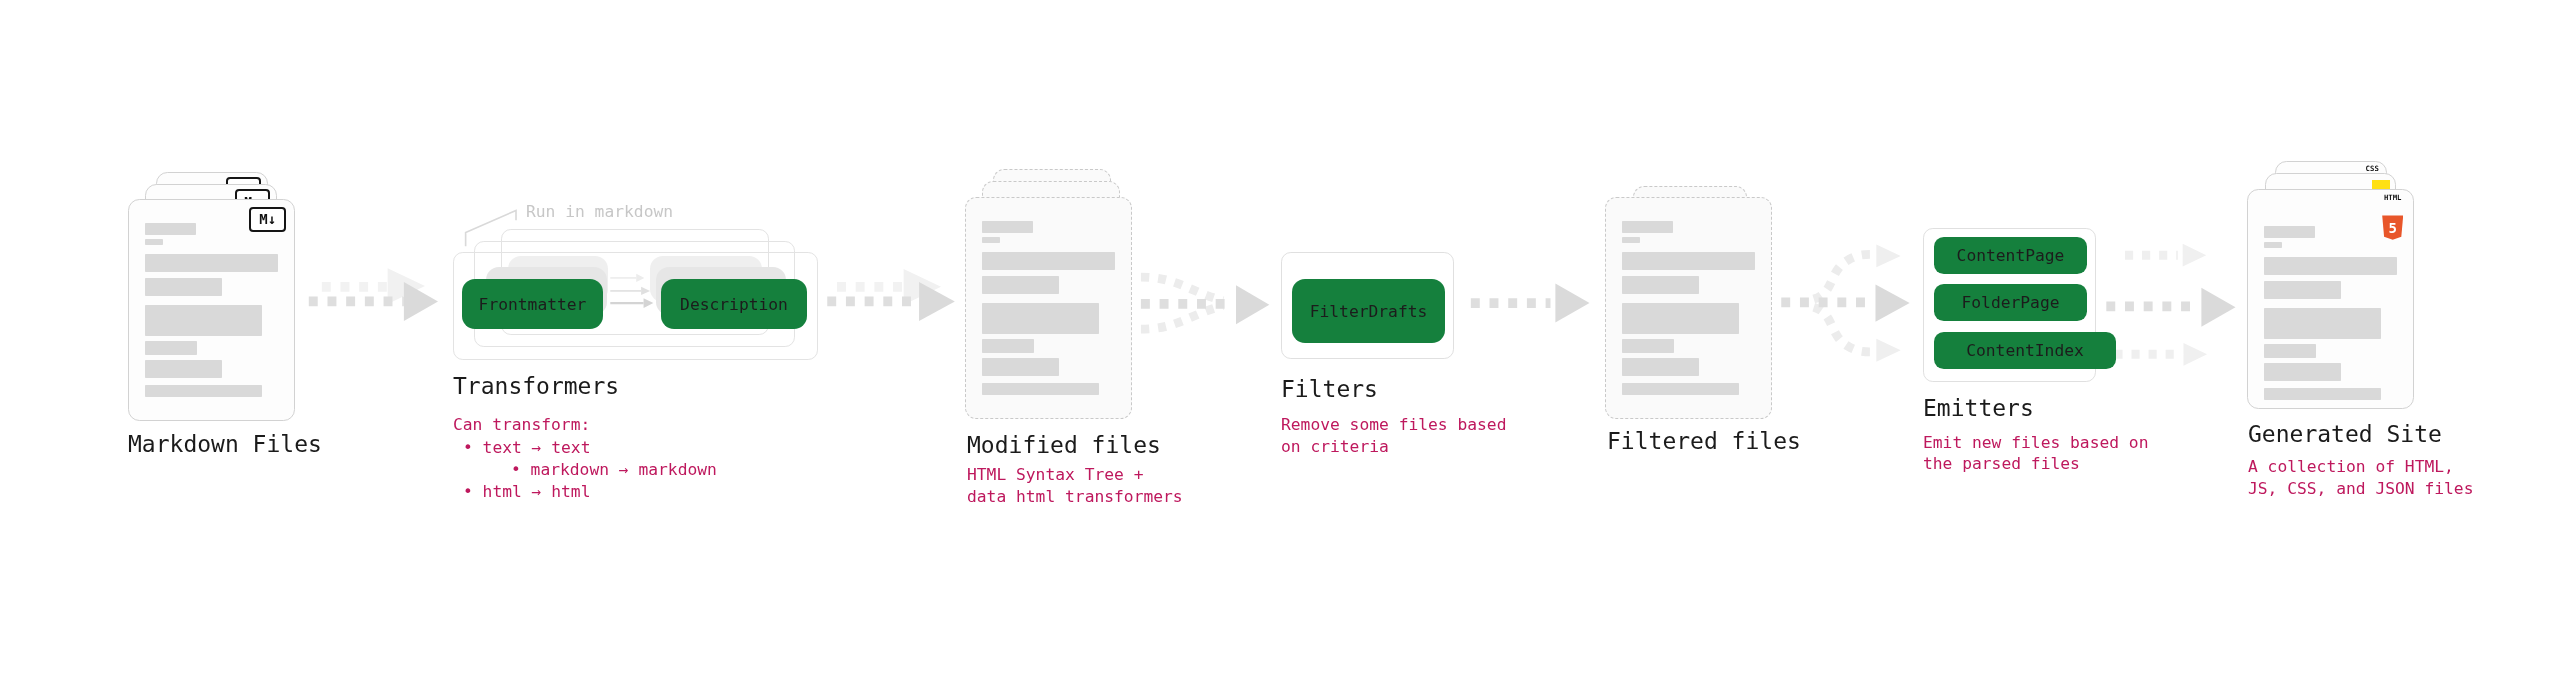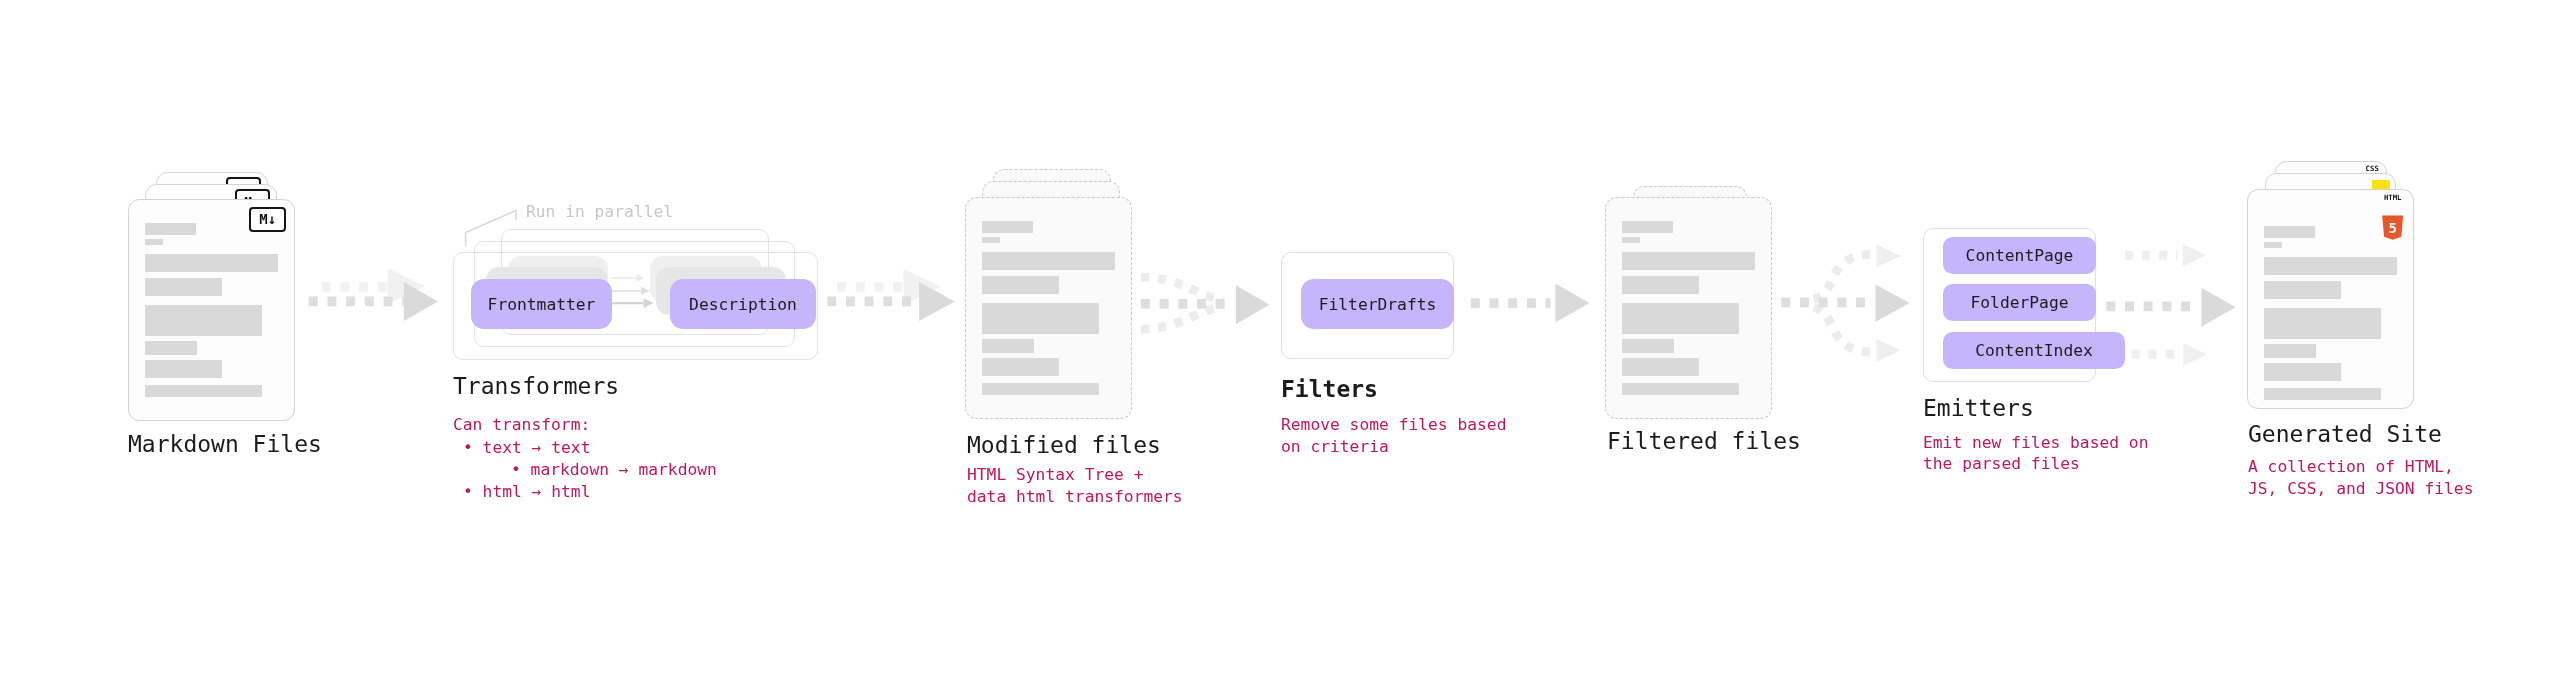--- a/index.html
+++ b/index.html
@@ -7,21 +7,21 @@
   .canvas{position:relative;width:2576px;height:681px;background:#ffffff;
           font-family:"DejaVu Sans Mono","Liberation Mono",monospace;overflow:hidden;}
   .card{position:absolute;box-sizing:border-box;background:#fdfdfd;border:1.6px solid #d2d2d2;border-radius:11.4px;}
   .card.dashed{border:1.6px dashed #c9c9c9;background:#fafafa;}
   .doc-body{position:absolute;left:16.3px;right:16.3px;top:23px;}
   .sk-bar{background:#d9d9d9;border-radius:0.8px;}
   .pill{position:absolute;box-sizing:border-box;border-radius:13px;display:flex;align-items:center;
         justify-content:center;font-size:16.3px;color:#1c1c1c;white-space:pre;}
   .pill.ghost1{background:#e6e6e6;}
   .pill.ghost2{background:#efefef;}
-  .pill.front{background:#c4b5fd;margin-left:9px;}
+  .pill.front{background:#15803d;}
   .frame{position:absolute;box-sizing:border-box;border:1.6px solid #e3e3e3;border-radius:9.8px;background:transparent;}
   .stage-label{position:absolute;font-size:23px;color:#1b1b1b;white-space:pre;}
   .stage-desc{position:absolute;font-size:16.3px;line-height:22px;color:#be185d;white-space:pre;}
   .annotation{position:absolute;font-size:16.3px;color:#c7c7c7;white-space:pre;}
   .md-badge{position:absolute;background:#ffffff;border:2.4px solid #151515;border-radius:4.1px;
             color:#111;font-weight:bold;display:flex;align-items:center;justify-content:center;}
   .md-badge.front-badge{width:32.5px;height:21px;right:8.1px;top:6.5px;font-size:14px;}
   .md-badge.back-badge{width:31px;height:20.3px;right:6.5px;top:4.1px;font-size:13px;}
   .css-badge{position:absolute;right:6.5px;top:3.3px;text-align:center;}
   .css-badge .css-txt{font-size:7.3px;font-weight:bold;color:#111;line-height:7.3px;letter-spacing:0px;}
@@ -116,21 +116,21 @@
           <div class="sk-bar" style="width: 88%; height: 31px; margin-top: 8.1px;"></div>
           <div class="sk-bar" style="width: 39%; height: 14px; margin-top: 5.7px;"></div>
           <div class="sk-bar" style="width: 58%; height: 18px; margin-top: 4.9px;"></div>
           <div class="sk-bar" style="width: 88%; height: 12.2px; margin-top: 6.5px;"></div>
         </div>
     </div>
     <div class="stage-label" style="left:128px;top:431px;">Markdown Files</div>
   </div>
 
   <div>
-    <div class="annotation" style="left:526px;top:202px;">Run in parallel</div>
+    <div class="annotation" style="left:526px;top:202px;">Run in markdown</div>
 
     <div class="frame" style="left:501px;top:229px;width:268px;height:106px;"></div>
     <div class="pill ghost2" style="left:508px;top:256px;width:100px;height:46px;"></div>
     <div class="pill ghost2" style="left:650px;top:256px;width:112px;height:46px;"></div>
 
     <div class="frame" style="left:474px;top:241px;width:321px;height:106px;"></div>
     <div class="pill ghost1" style="left:486px;top:267px;width:121px;height:48px;"></div>
     <div class="pill ghost1" style="left:656px;top:267px;width:130px;height:48px;"></div>
 
     <div class="frame" style="left:453px;top:252px;width:365px;height:108px;"></div>
@@ -159,22 +159,22 @@
           <div class="sk-bar" style="width: 88%; height: 12.2px; margin-top: 6.5px;"></div>
         </div>
     </div>
     <div class="stage-label" style="left:967px;top:432px;text-align:right;">Modified files</div>
     <div class="stage-desc" style="left:967px;top:464px;">HTML Syntax Tree +</div>
     <div class="stage-desc" style="left:967px;top:486px;">data html transformers</div>
   </div>
 
   <div>
     <div class="frame" style="left:1281px;top:252px;width:173px;height:107px;border-color:#e0e0e0;"></div>
-    <div class="pill front" style="left:1292px;top:279px;width:153px;height:50px;">FilterDrafts</div>
-    <div class="stage-label" style="left:1281px;top:376px;font-weight:bold;">Filters</div>
+    <div class="pill front" style="left:1292px;top:279px;width:153px;height:64px;">FilterDrafts</div>
+    <div class="stage-label" style="left:1281px;top:376px;">Filters</div>
     <div class="stage-desc" style="left:1281px;top:414px;">Remove some files based</div>
     <div class="stage-desc" style="left:1281px;top:436px;">on criteria</div>
   </div>
 
   <div>
     <div class="card dashed" style="left:1633px;top:186px;width:114px;height:41px;"></div>
     <div class="card dashed" style="left:1605px;top:197px;width:167px;height:222px;">
       <div class="doc-body">
           <div class="sk-bar" style="width: 38%; height: 12.2px; margin-top: 0px;"></div>
           <div class="sk-bar" style="width: 13%; height: 5.7px; margin-top: 4.1px;"></div>

